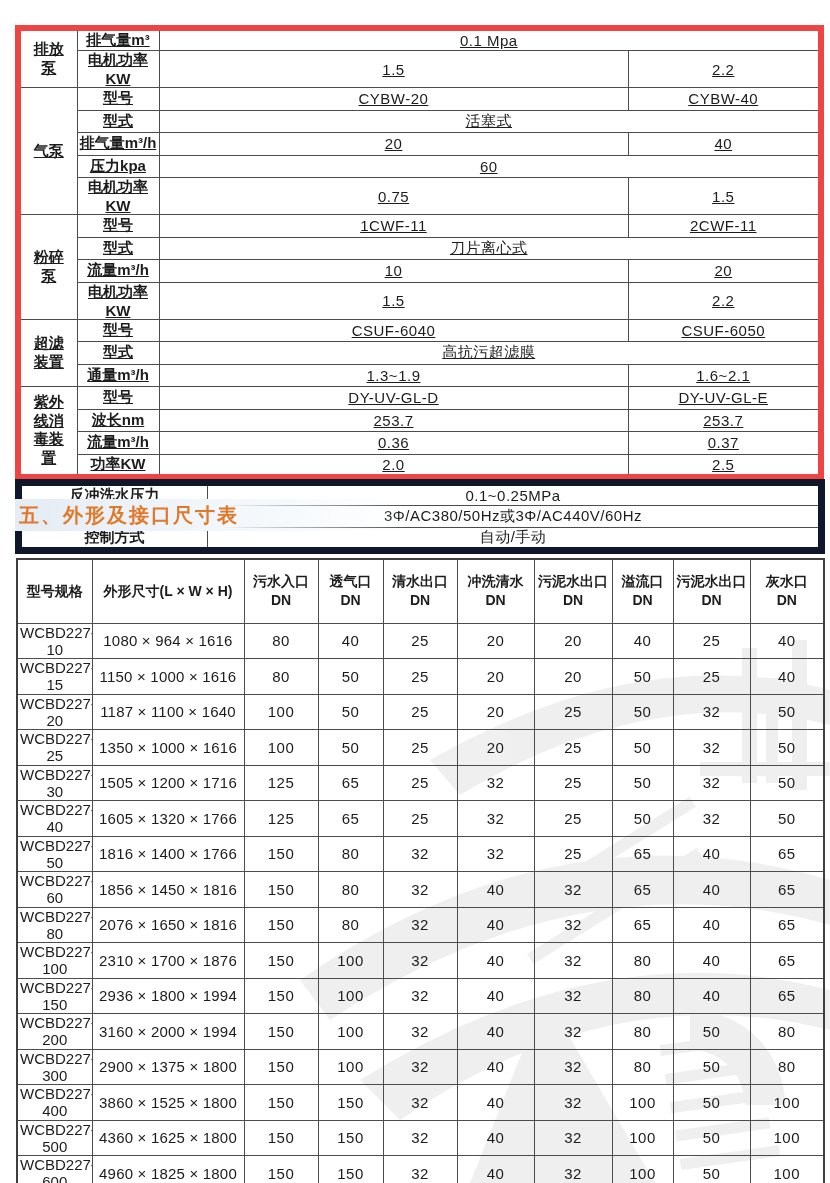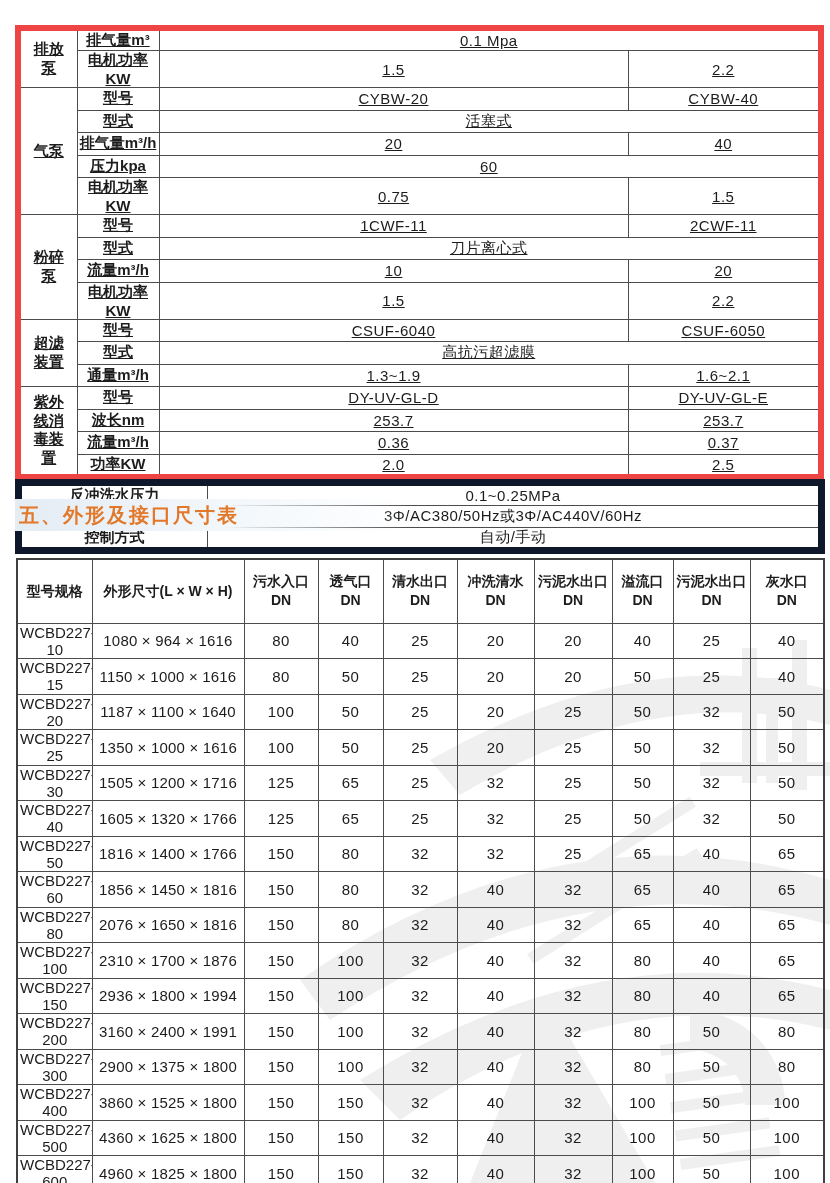--- a/index.html
+++ b/index.html
@@ -407,21 +407,21 @@
           <td class="value-cell">32</td>
           <td class="value-cell">80</td>
           <td class="value-cell">40</td>
           <td class="value-cell">65</td>
         </tr>
         <tr>
           <td class="model-cell">
             <div>WCBD227-</div>
             <div>200</div>
           </td>
-          <td class="dim-cell">3160 × 2400 × 1991</td>
+          <td class="dim-cell">3160 × 2000 × 1994</td>
           <td class="value-cell">150</td>
           <td class="value-cell">100</td>
           <td class="value-cell">32</td>
           <td class="value-cell">40</td>
           <td class="value-cell">32</td>
           <td class="value-cell">80</td>
           <td class="value-cell">50</td>
           <td class="value-cell">80</td>
         </tr>
         <tr>

